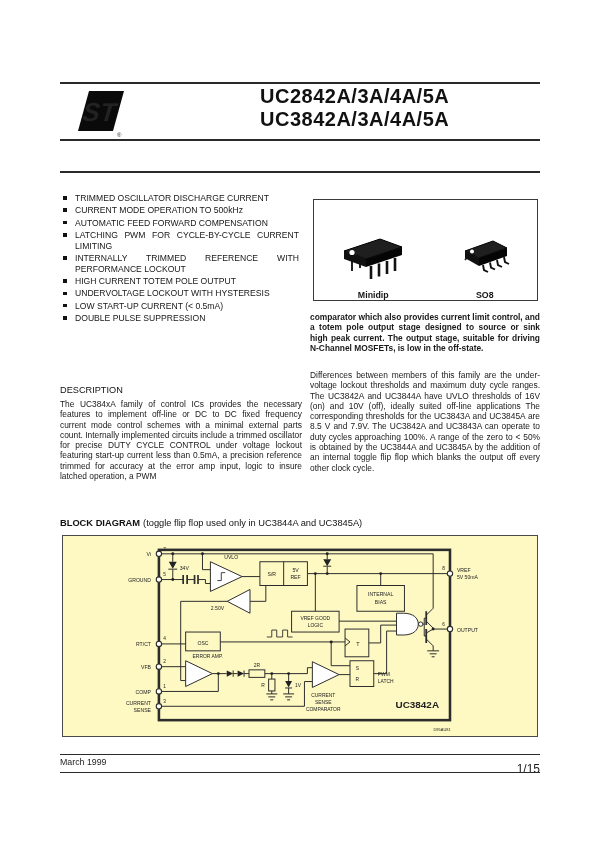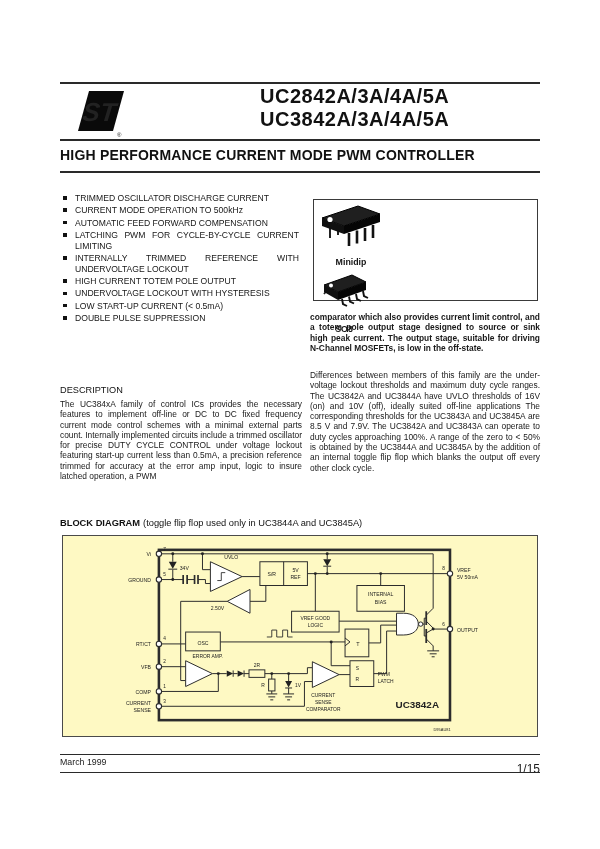--- a/index.html
+++ b/index.html
@@ -10,21 +10,21 @@
   .partnums{position:absolute;left:260px;top:85px;width:280px;text-align:left;
             font-size:20px;font-weight:bold;line-height:23px;letter-spacing:.5px;color:#111;}
   .doctitle{position:absolute;left:60px;top:147px;width:480px;font-size:14px;font-weight:bold;
             letter-spacing:.2px;color:#111;}
   .features{position:absolute;left:62px;top:193px;width:237px;}
   .features ul{margin:0;padding:0;list-style:none;}
   .features li{position:relative;padding-left:13px;font-size:8.6px;line-height:10.8px;
                margin-bottom:1.5px;text-align:justify;color:#161616;}
   .features .bullet{position:absolute;left:1px;top:3.2px;width:3.6px;height:3.6px;background:#111;}
   .pkgbox{position:absolute;left:313px;top:199px;width:225px;height:102px;border:1.4px solid #3a3a3a;
-          box-sizing:border-box;display:flex;align-items:flex-start;justify-content:space-around;flex-direction:column;}
+          box-sizing:border-box;display:flex;align-items:flex-end;justify-content:space-around;}
   .pkg{display:flex;flex-direction:column;align-items:center;}
   .pkg .plabel{font-size:8.8px;font-weight:bold;margin-top:3px;color:#161616;}
   .para{position:absolute;font-size:8.4px;line-height:10.3px;text-align:justify;color:#191919;}
   .rc1{left:310px;top:312px;width:230px;font-weight:bold;}
   .rc2{left:310px;top:370px;width:230px;}
   .desch{position:absolute;left:60px;top:385px;font-size:9.2px;font-weight:normal;color:#111;}
   .descp{left:60px;top:399px;width:242px;}
   .bdhead{position:absolute;left:60px;top:518px;font-size:9.3px;color:#111;}
   .bdhead .b{font-weight:bold;}
   .bdhead .n{font-weight:normal;margin-left:3px;}
@@ -49,31 +49,30 @@
     </svg>
   </div>
 
   <div class="partnums">
     <div>UC2842A/3A/4A/5A</div>
     <div>UC3842A/3A/4A/5A</div>
   </div>
 
   <div class="rule" style="top:139px;height:2px;"></div>
 
-  <div class="doctitle">HIGH PERFORMANCE CURRENT MODE PWM CONTROLLER</div>
 
   <div class="rule" style="top:171px;height:1.5px;"></div>
 
   <div class="features">
     <ul>
       <li><span class="bullet"></span><span>TRIMMED OSCILLATOR DISCHARGE CURRENT</span></li>
       <li><span class="bullet"></span><span>CURRENT MODE OPERATION TO 500kHz</span></li>
       <li><span class="bullet"></span><span>AUTOMATIC FEED FORWARD COMPENSATION</span></li>
       <li><span class="bullet"></span><span>LATCHING PWM FOR CYCLE-BY-CYCLE CURRENT LIMITING</span></li>
-      <li><span class="bullet"></span><span>INTERNALLY TRIMMED REFERENCE WITH UNDERVOLTAGE LOCKOUT</span></li>
+      <li><span class="bullet"></span><span>INTERNALLY TRIMMED REFERENCE WITH PERFORMANCE LOCKOUT</span></li>
       <li><span class="bullet"></span><span>HIGH CURRENT TOTEM POLE OUTPUT</span></li>
       <li><span class="bullet"></span><span>UNDERVOLTAGE LOCKOUT WITH HYSTERESIS</span></li>
       <li><span class="bullet"></span><span>LOW START-UP CURRENT (&lt; 0.5mA)</span></li>
       <li><span class="bullet"></span><span>DOUBLE PULSE SUPPRESSION</span></li>
     </ul>
   </div>
 
   <div class="pkgbox">
     <div class="pkg">
       <svg width="74" height="54" viewBox="0 0 74 54">

